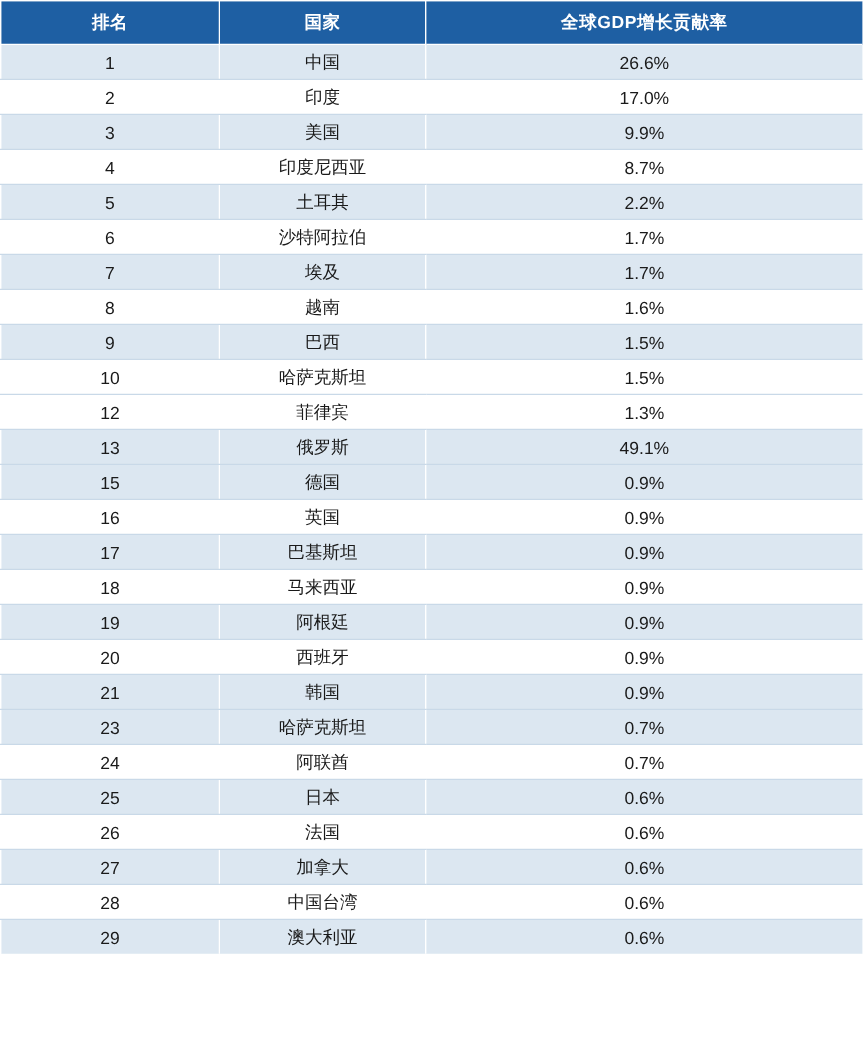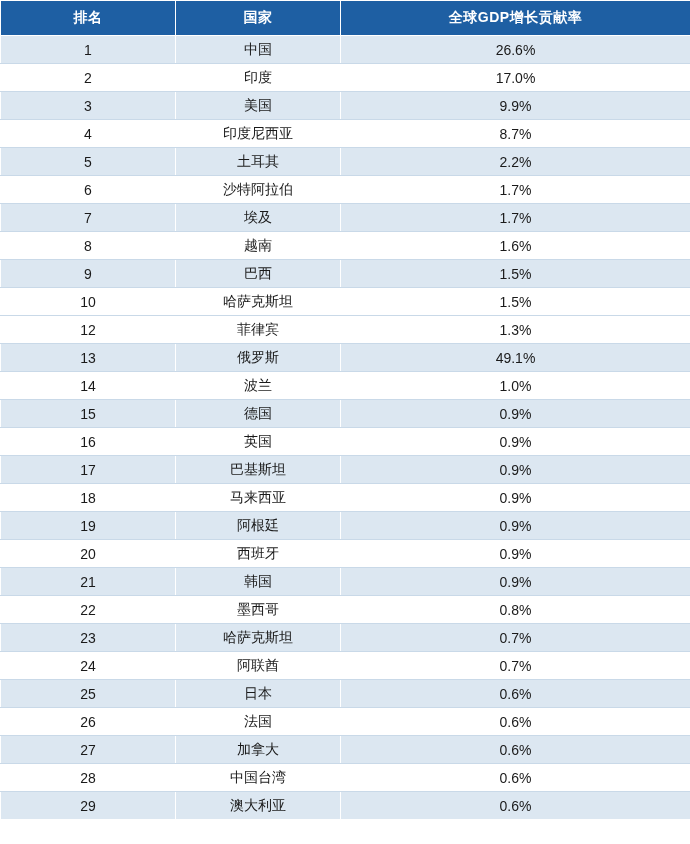--- a/index.html
+++ b/index.html
@@ -127,25 +127,20 @@
         <tr class="row-even">
           <td>12</td>
           <td>菲律宾</td>
           <td>1.3%</td>
         </tr>
         <tr class="row-odd">
           <td>13</td>
           <td>俄罗斯</td>
           <td>49.1%</td>
         </tr>
-        <tr class="row-even">
-          <td>14</td>
-          <td>波兰</td>
-          <td>1.0%</td>
-        </tr>
         <tr class="row-odd">
           <td>15</td>
           <td>德国</td>
           <td>0.9%</td>
         </tr>
         <tr class="row-even">
           <td>16</td>
           <td>英国</td>
           <td>0.9%</td>
         </tr>
@@ -166,25 +161,20 @@
         </tr>
         <tr class="row-even">
           <td>20</td>
           <td>西班牙</td>
           <td>0.9%</td>
         </tr>
         <tr class="row-odd">
           <td>21</td>
           <td>韩国</td>
           <td>0.9%</td>
-        </tr>
-        <tr class="row-even">
-          <td>22</td>
-          <td>墨西哥</td>
-          <td>0.8%</td>
         </tr>
         <tr class="row-odd">
           <td>23</td>
           <td>哈萨克斯坦</td>
           <td>0.7%</td>
         </tr>
         <tr class="row-even">
           <td>24</td>
           <td>阿联酋</td>
           <td>0.7%</td>

